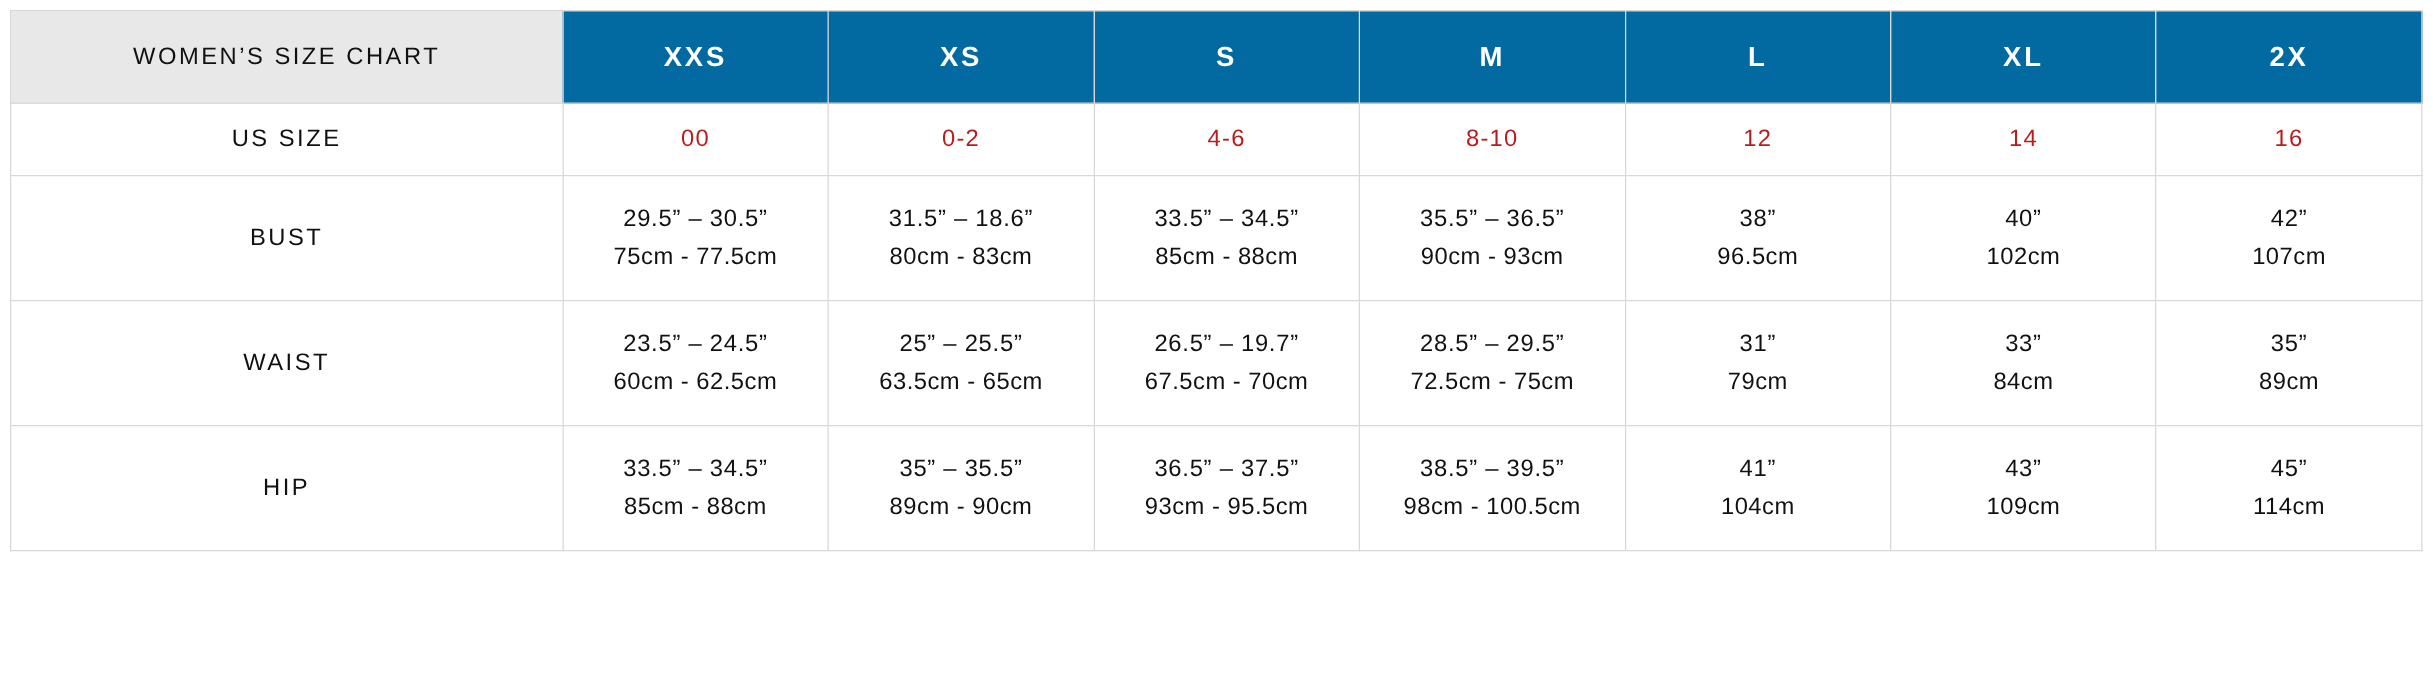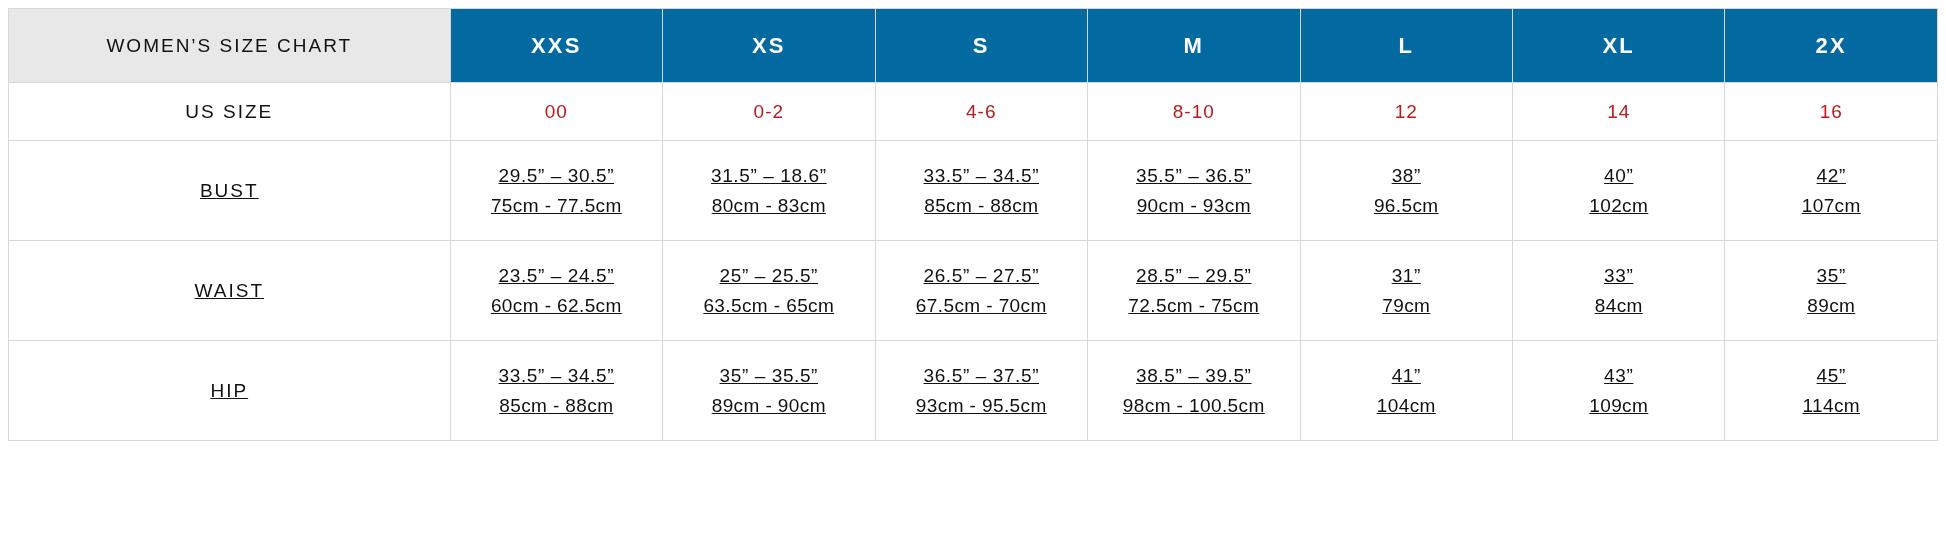--- a/index.html
+++ b/index.html
@@ -58,21 +58,21 @@
     letter-spacing: 2.0px;
     font-weight: 400;
     color: #111111;
   }
   .ussize-cell {
     font-size: 19px;
     letter-spacing: 1.0px;
     color: #b91c1c;
   }
   
-  .meas-row { height: 100px; text-decoration: underline; }
+  .meas-row { height: 100px; }
   .meas-cell {
     font-size: 19px;
     line-height: 1.55;
     color: #111111;
   }
   .meas-cell .inch { display: block; letter-spacing: 0.6px; }
   .meas-cell .cm   { display: block; letter-spacing: 0.4px; }
   .col-size { width: 179px; }
 </style>
 </head>
@@ -150,21 +150,21 @@
         <td class="row-label">WAIST</td>
         <td class="meas-cell">
           <span class="inch">23.5” – 24.5”</span>
           <span class="cm">60cm - 62.5cm</span>
         </td>
         <td class="meas-cell">
           <span class="inch">25” – 25.5”</span>
           <span class="cm">63.5cm - 65cm</span>
         </td>
         <td class="meas-cell">
-          <span class="inch">26.5” – 27.5”</span>
+          <span class="inch">26.5” – 19.7”</span>
           <span class="cm">67.5cm - 70cm</span>
         </td>
         <td class="meas-cell">
           <span class="inch">28.5” – 29.5”</span>
           <span class="cm">72.5cm - 75cm</span>
         </td>
         <td class="meas-cell">
           <span class="inch">31”</span>
           <span class="cm">79cm</span>
         </td>

